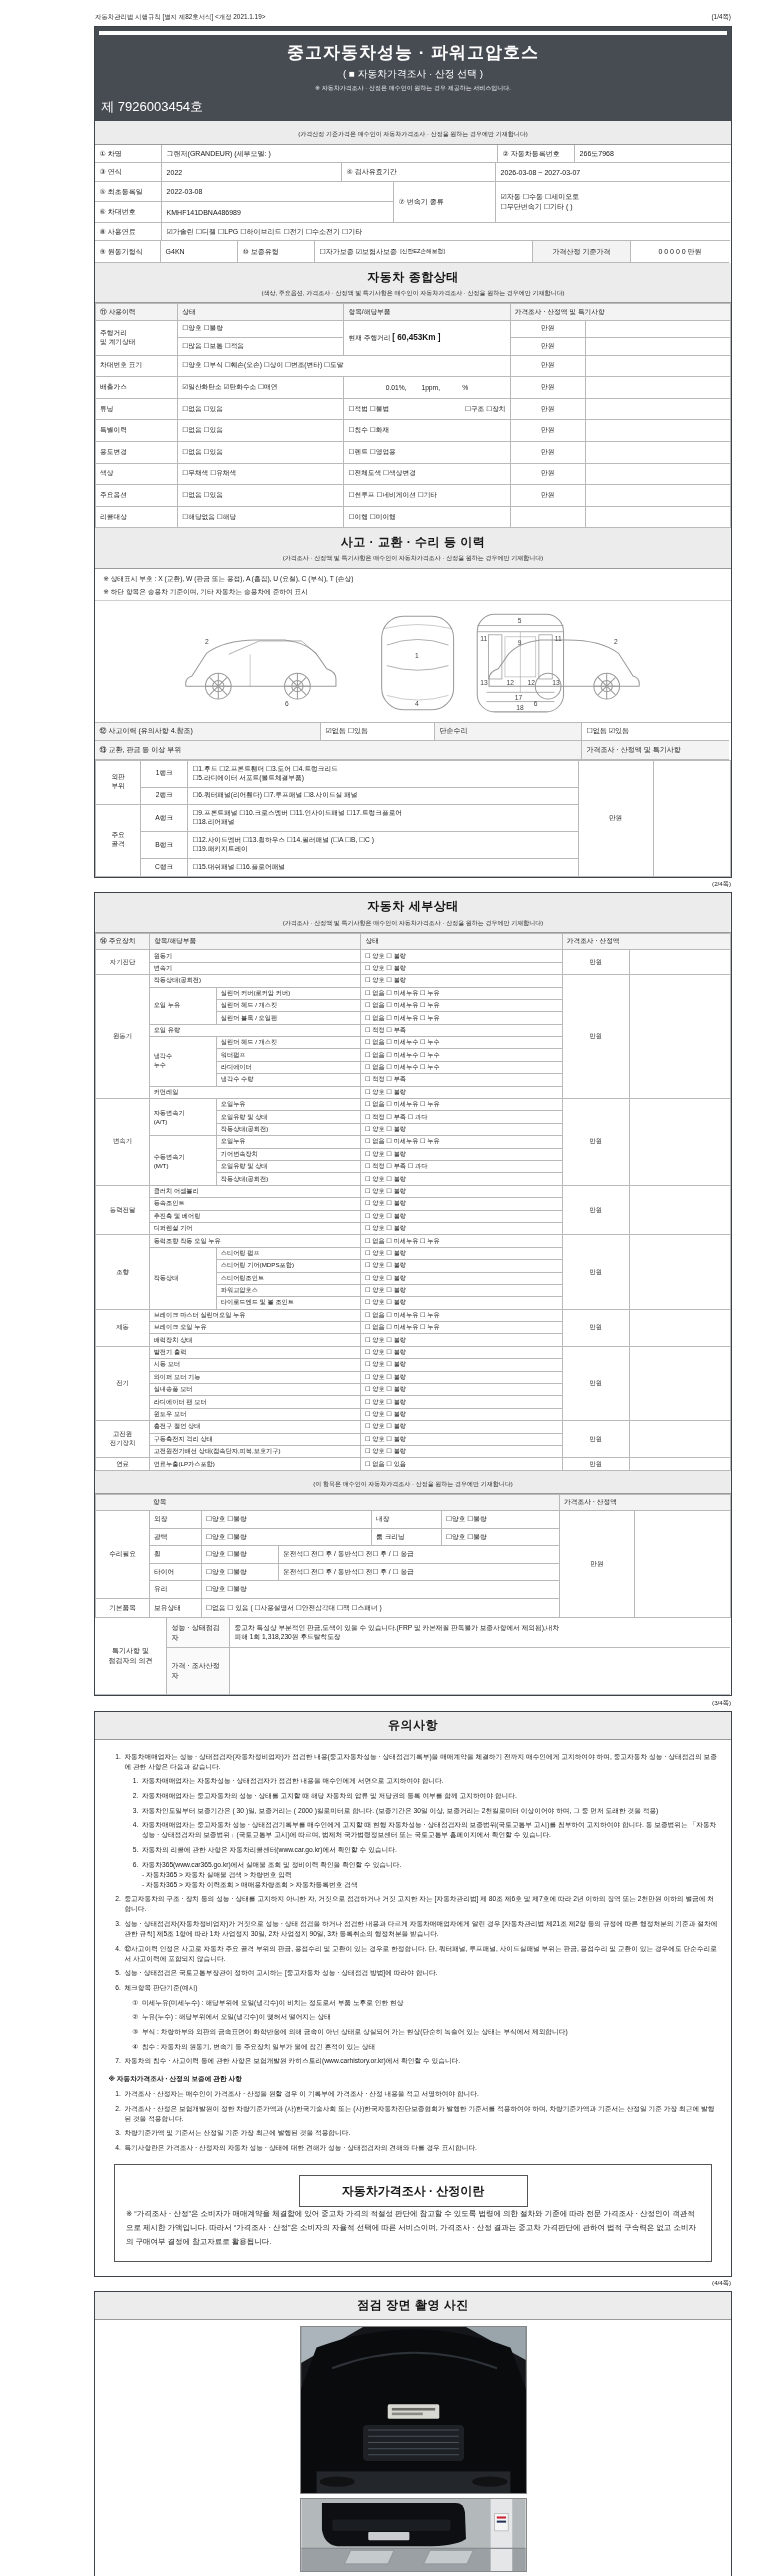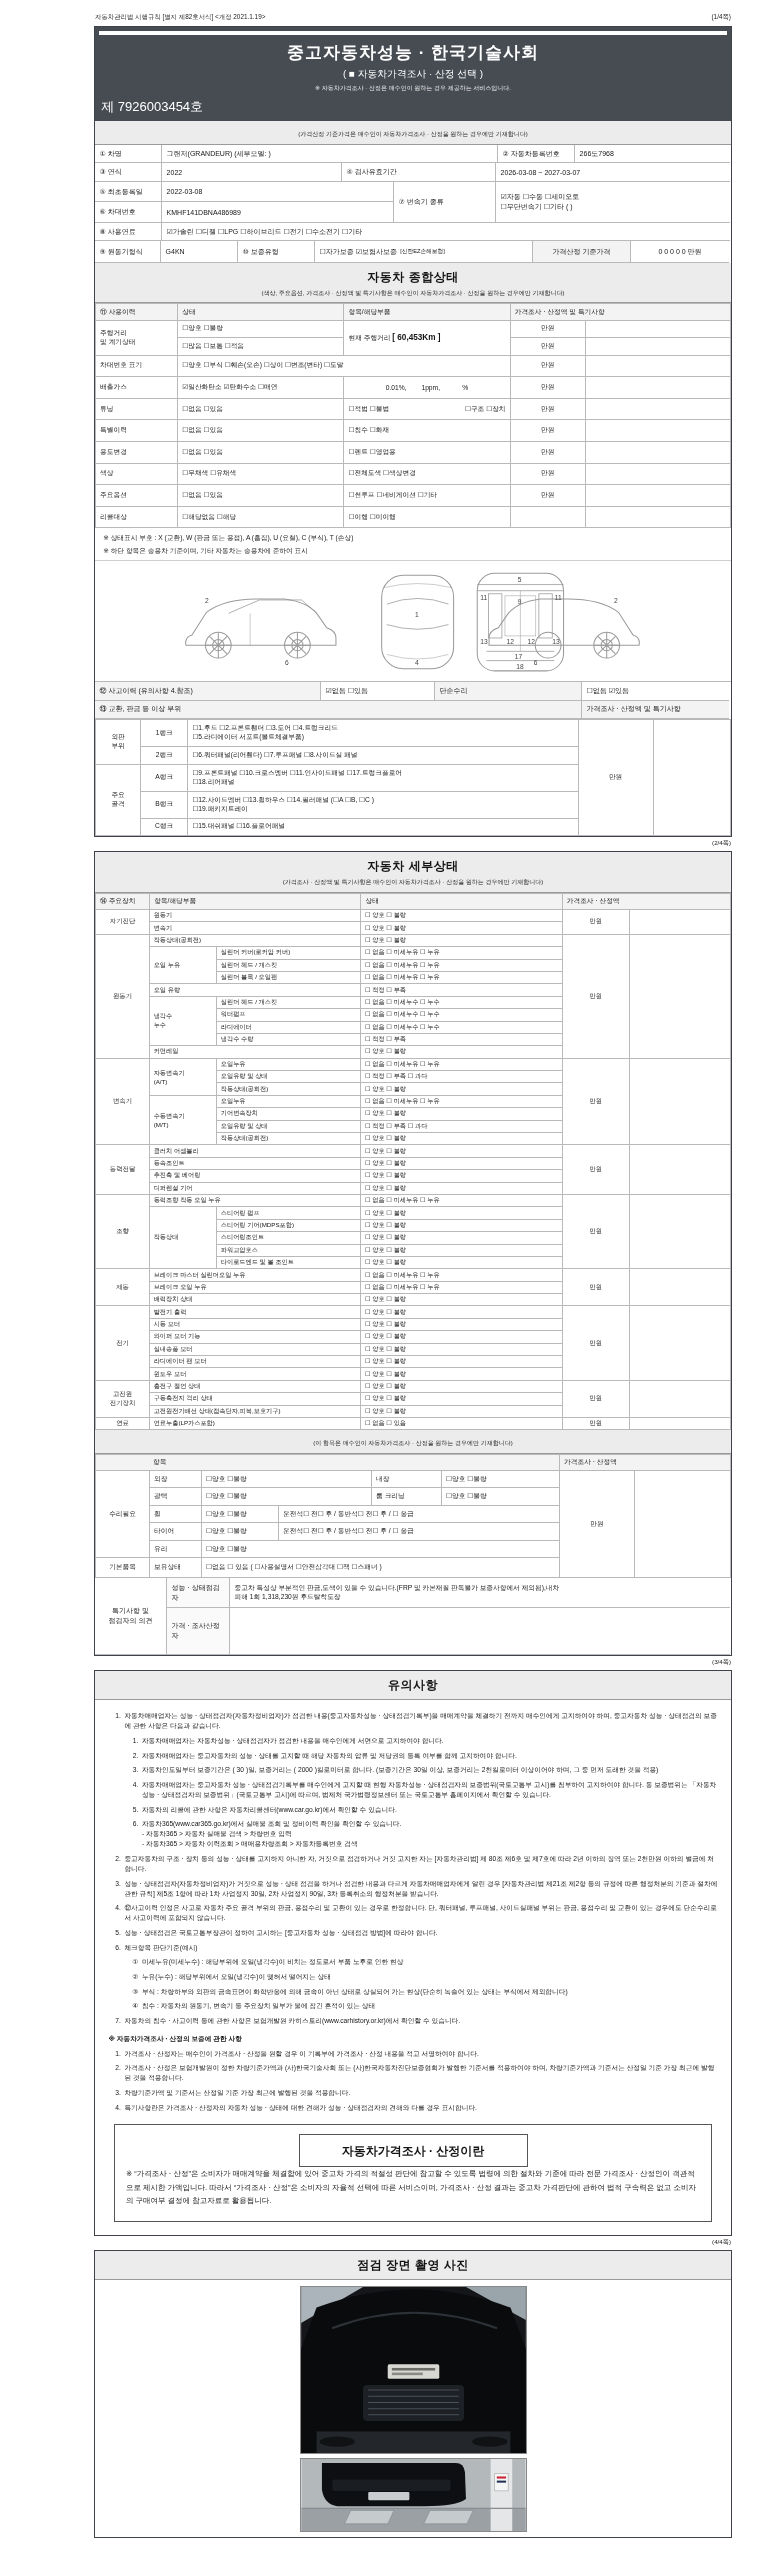--- a/index.html
+++ b/index.html
@@ -63,21 +63,21 @@
 <div class="doc">
 
   <div class="lawline">
     <span>자동차관리법 시행규칙 [별지 제82호서식] &lt;개정 2021.1.19&gt;</span>
     <span>(1/4쪽)</span>
   </div>
 
   <div class="pagebox">
     <div class="darkhead">
       <div class="stripe"></div>
-      <div class="title">중고자동차성능 · 한국기술사회</div>
+      <div class="title">중고자동차성능 · 파워고압호스</div>
       <div class="subtitle">( ■ 자동차가격조사 · 산정 선택 )</div>
       <div class="subnote">※ 자동차가격조사 · 산정은 매수인이 원하는 경우 제공하는 서비스입니다.</div>
       <div class="docno">제 7926003454호</div>
     </div>
 
     <div class="band">
       <div class="bn">(가격산정 기준가격은 매수인이 자동차가격조사 · 산정을 원하는 경우에만 기재합니다)</div>
     </div>
     <div class="fx">
       <div class="c" style="width:67px">① 차명</div>
@@ -215,20 +215,24 @@
       <tr style="height:21.6px">
         <td>리콜대상</td>
         <td>☐해당없음  ☐해당</td>
         <td>☐이행  ☐미이행</td>
         <td></td>
             <td></td>
       </tr>
     </tbody>
       </table>
 
+    <div class="band">
+      <div class="bt">사고 · 교환 · 수리 등 이력</div>
+      <div class="bn">(가격조사 · 산정액 및 특기사항은 매수인이 자동차가격조사 · 산정을 원하는 경우에만 기재합니다)</div>
+    </div>
     <div class="legend">
       <div>※ 상태표시 부호 : X (교환), W (판금 또는 용접), A (흠집), U (요철), C (부식), T (손상)</div>
       <div>※ 하단 항목은 승용차 기준이며, 기타 자동차는 승용차에 준하여 표시</div>
     </div>
 
     <div style="border-bottom:0.5px solid #b9b9b9;padding:3.1px 0">
       <svg width="635" height="112" viewBox="0 0 1232 218">
         <g stroke="#9a9a9a" stroke-width="2" fill="none">
 
           <path d="M175,158 q-3,-16 12,-20 l28,-44 q34,-26 100,-26 l52,0 q46,6 64,30 l18,26 q18,6 18,20 l0,14 -292,0 z"></path>

